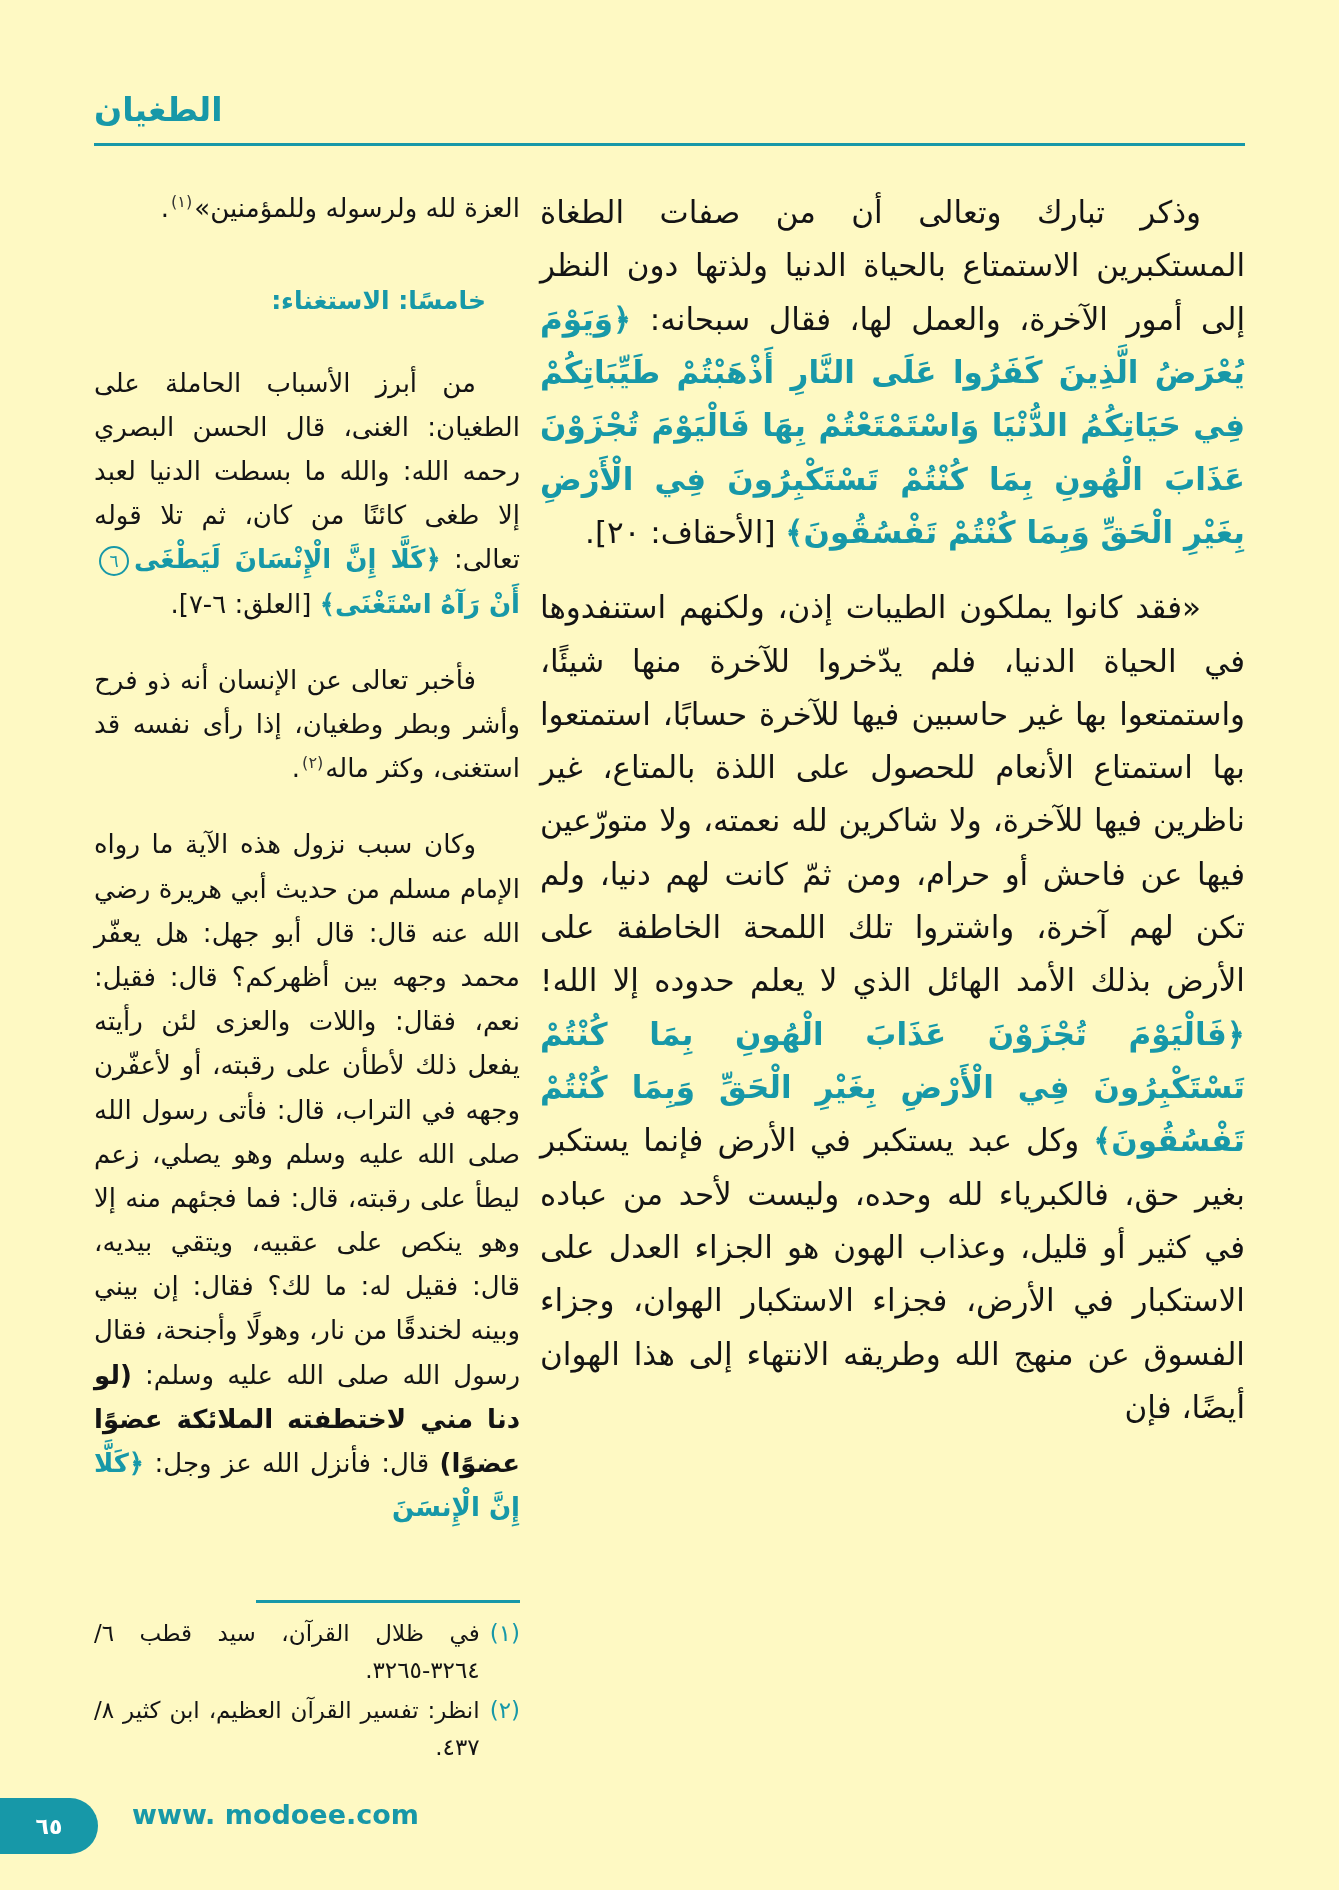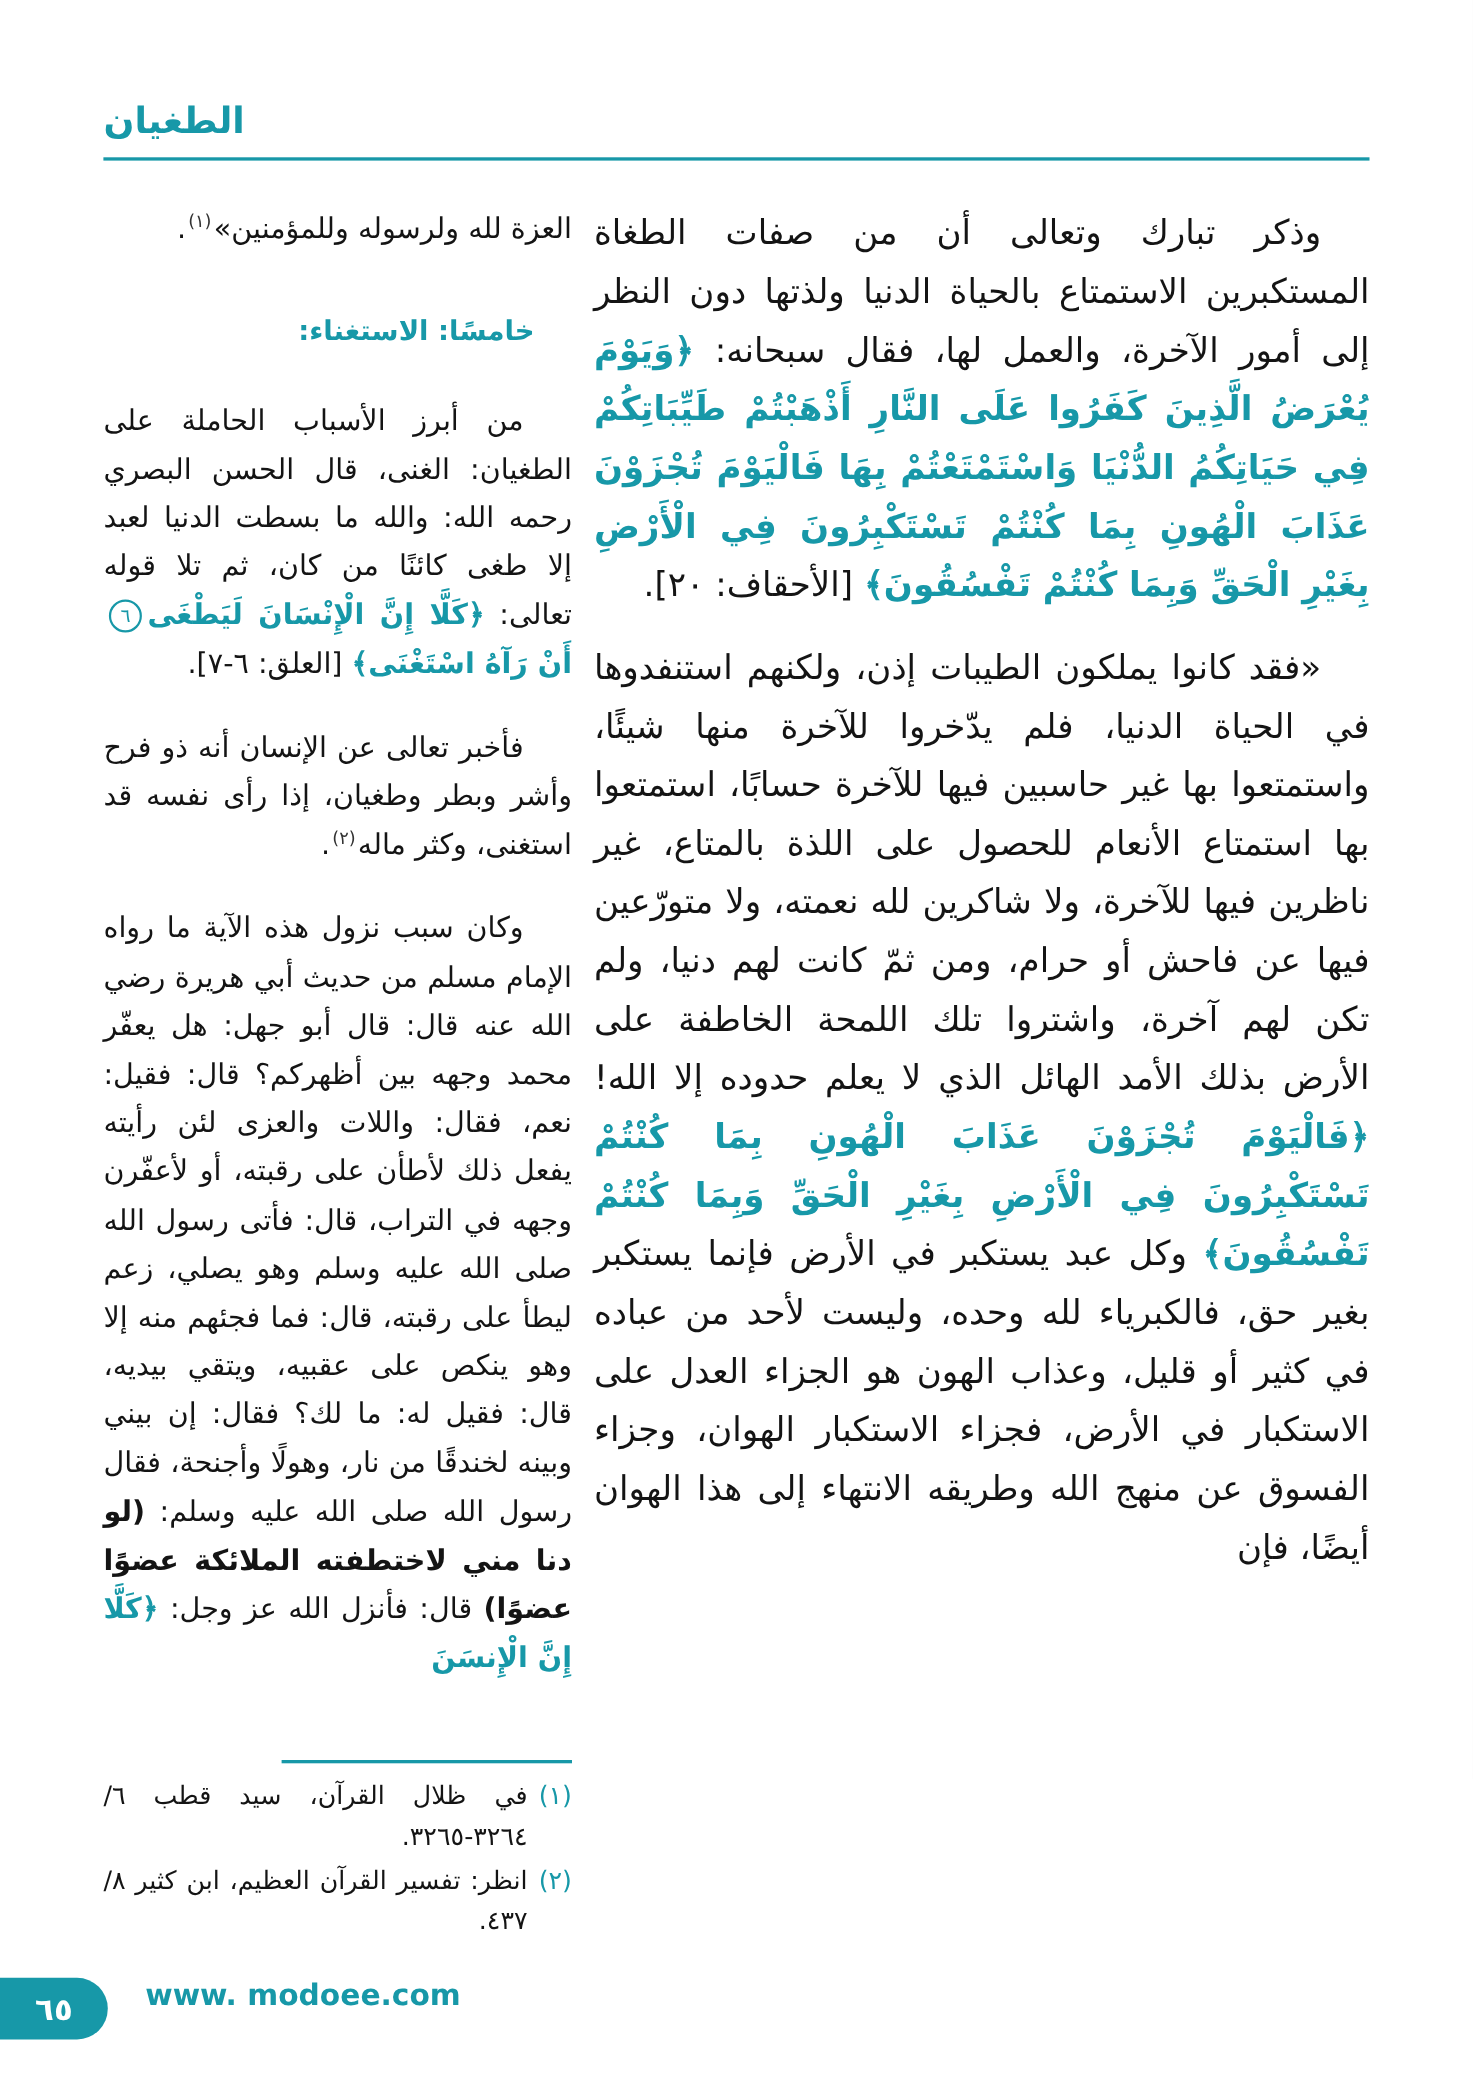--- a/index.html
+++ b/index.html
@@ -1,21 +1,21 @@
 <!DOCTYPE html>
 <html lang="ar" dir="rtl" style="--accent: #1798a8;"><head>
 <meta charset="utf-8">
 <style>
   * { margin:0; padding:0; box-sizing:border-box; }
   html,body { background:#e8e8e8; }
   body { font-family:"DejaVu Sans", sans-serif; }
   .page {
     position:relative;
     width:1339px; height:1890px;
-    background:#ffffff;
+    background:#fef9c3;
     margin:0 auto;
     overflow:hidden;
     direction:rtl;
     color:#141414;
   }
   
   .header-title {
     position:absolute; top:90px; left:94px;
     font-size:33px; font-weight:bold;
     color:var(--accent);
@@ -63,21 +63,21 @@
   .footnote { display:flex; gap:10px; margin-bottom:4px; }
   .fn-marker { color:var(--accent); flex:0 0 auto; }
   .fn-text { flex:1; text-align:justify; }
   
   .page-badge {
     position:absolute; left:0; bottom:36px;
     width:98px; height:56px;
     background:var(--accent);
     border-radius:0 30px 30px 0;
     display:flex; align-items:center; justify-content:center;
-    color:#ffffff; font-size:28px; font-weight:bold;
+    color:#ffffff; font-size:22px; font-weight:bold;
   }
   .website {
     position:absolute; left:132px; bottom:60px;
     color:var(--accent); font-weight:bold;
     font-size:27px; direction:ltr;
   }
 </style>
 </head>
 <body>
 

